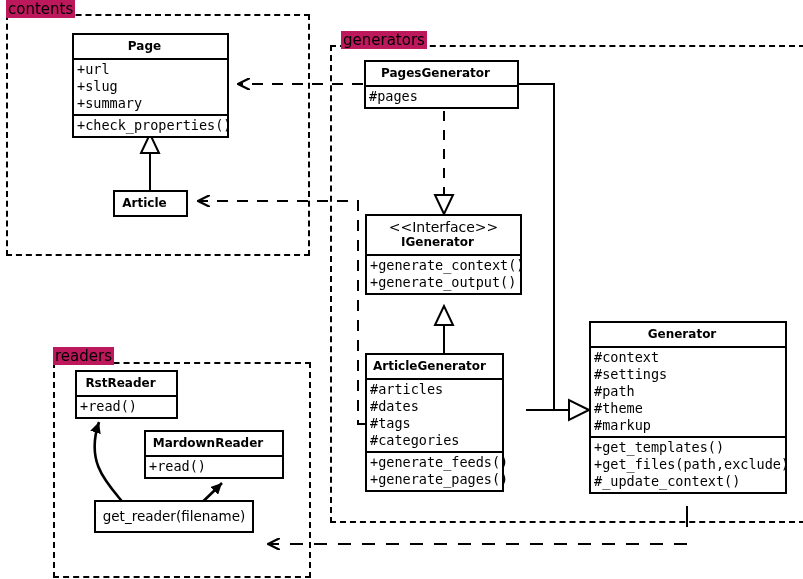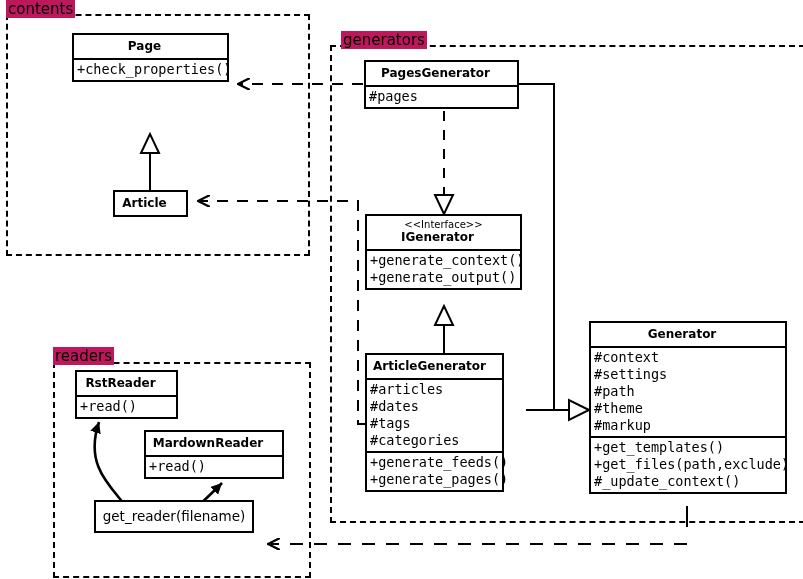--- a/index.html
+++ b/index.html
@@ -8,21 +8,21 @@
 
   
   .pkg{position:absolute;border:2px dashed #000;background:transparent;}
   .pkg-label{position:absolute;font-family:"DejaVu Sans", sans-serif;
              font-size:15px;color:#000;background:#be185d;padding:0 2px;white-space:nowrap;}
 
   
   .uml{position:absolute;border:2px solid #000;background:#fff;box-sizing:border-box;}
   .uml .title{font-weight:bold;font-size:12px;text-align:center;
               padding:4px 18px 5px 6px;white-space:nowrap;}
-  .uml .stereo{font-weight:normal;font-size:10px;text-align:center;
+  .uml .stereo{font-weight:normal;font-size:14px;text-align:center;
                padding:3px 6px 0 6px;font-family:"DejaVu Sans", sans-serif;}
   .uml .sep{border-top:2px solid #000;}
   .uml .compartment{padding:1px 2px 2px 3px;}
   .uml .member{font-family:"DejaVu Sans Mono", monospace;font-size:13.5px;
                line-height:17px;white-space:nowrap;color:#000;}
   .uml.plain .title{font-family:"DejaVu Sans", sans-serif;font-weight:normal;font-size:13.5px;}
   svg.ov{position:absolute;left:0;top:0;width:803px;height:579px;overflow:visible;pointer-events:none;}
 </style>
 </head>
 <body>
@@ -94,20 +94,25 @@
     </g>
 
     <g>
       <path d="M160,527 C185,520 196,509 222,483" stroke="#000" stroke-width="2.6" fill="none" marker-end="url(#solidArrow)"></path>
     </g>
   </svg>
 
   <div class="uml" style="left:72px;top:33px;width:157px;">
     <div class="title">Page</div>
     <div class="sep compartment">
+      <div class="member">+url</div>
+      <div class="member">+slug</div>
+      <div class="member">+summary</div>
+    </div>
+    <div class="sep compartment">
       <div class="member">+check_properties()</div>
     </div>
   </div>
 
   <div class="uml" style="left:364px;top:60px;width:155px;">
     <div class="title">PagesGenerator</div>
     <div class="sep compartment">
       <div class="member">#pages</div>
     </div>
   </div>

